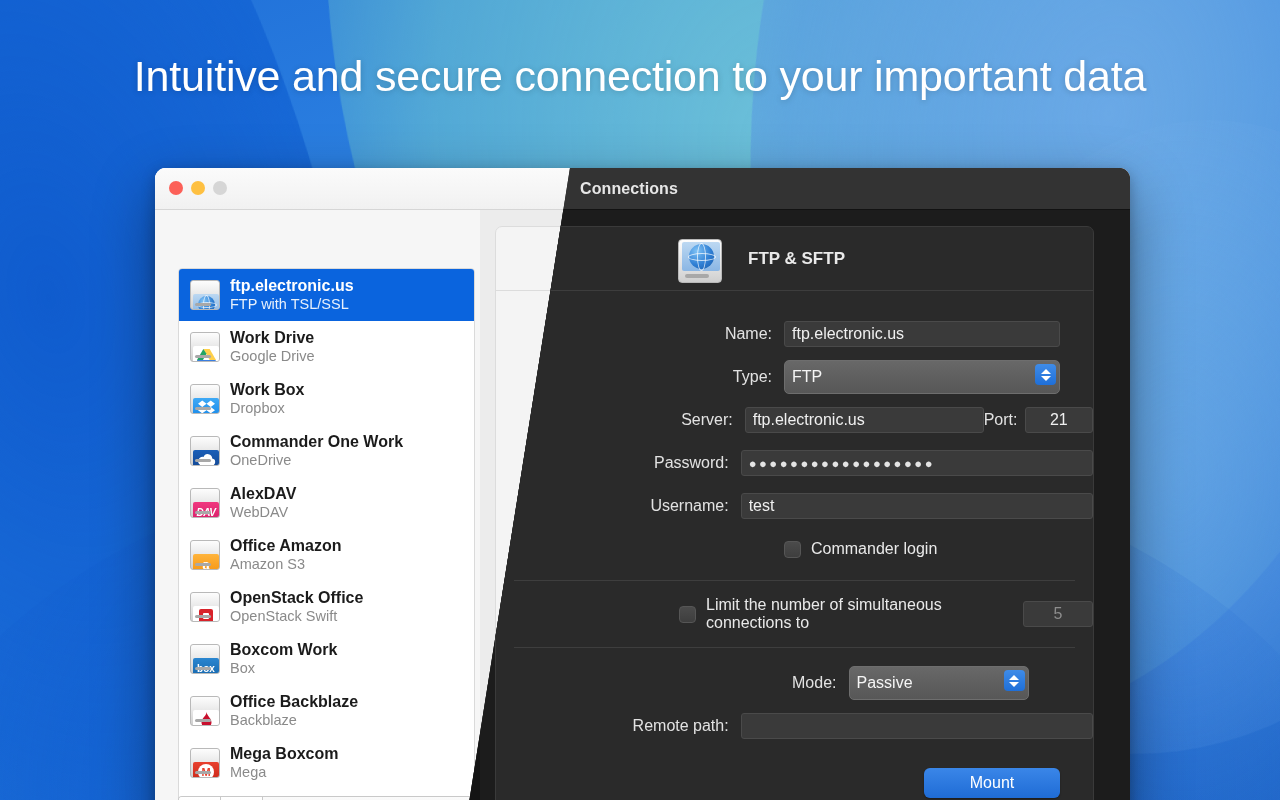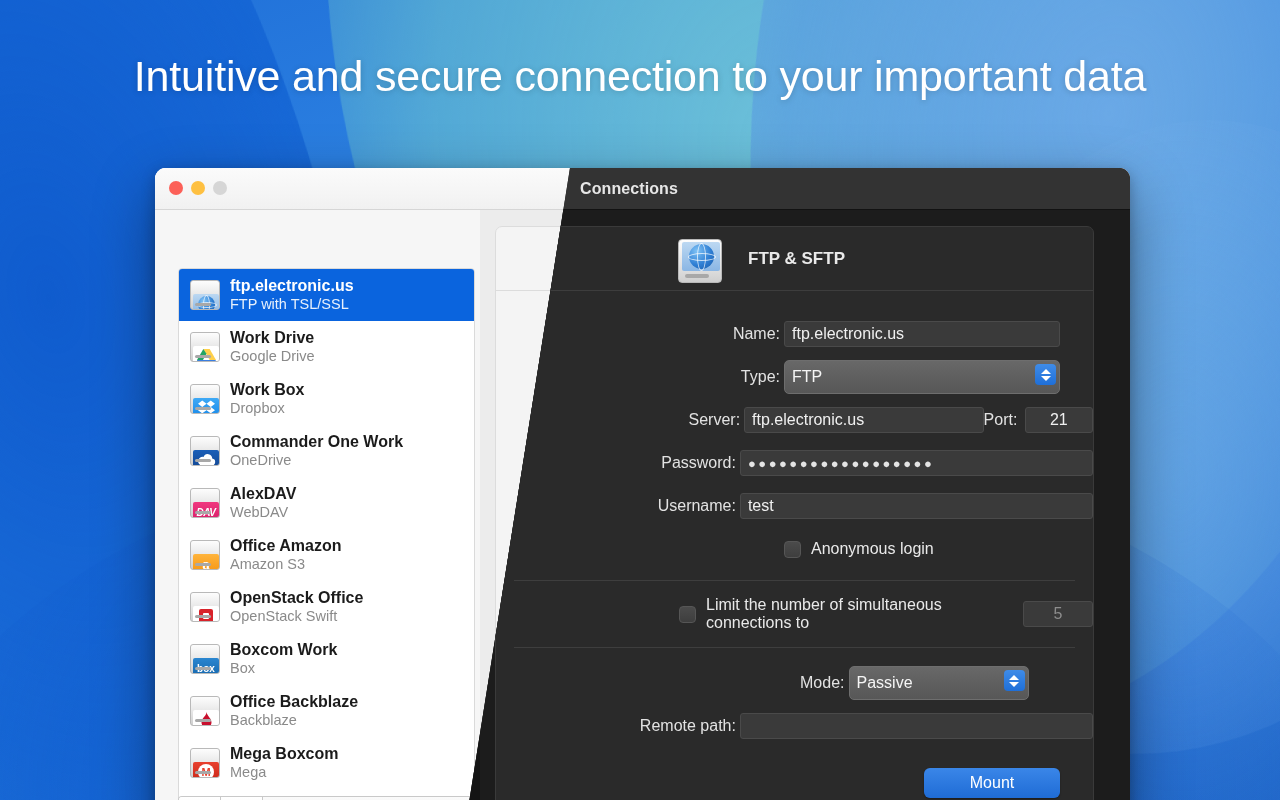--- a/index.html
+++ b/index.html
@@ -254,21 +254,21 @@
   #panel-icon .globe::after { left: -1px; top: 9px; width: 26px; height: 6px; }
   #panel-icon .drive-slot { left: 6px; bottom: 4px; width: 24px; height: 4px; }
 
   
   .form-area { position: absolute; left: 0; right: 0; top: 64px; bottom: 0; }
   .frow {
     display: flex; align-items: center;
     height: 26px; margin-bottom: 17px;
   }
   .flabel {
-    width: 288px; text-align: right; padding-right: 4px;
+    width: 288px; text-align: right; padding-right: 12px;
     font-size: 16px; color: #e2e2e2;
   }
   .fin {
     height: 26px; border-radius: 3px;
     background: #3a3a3a; border: 1px solid #4a4a4a;
     color: #f0f0f0; font-size: 16px;
     display: flex; align-items: center; padding: 0 7px;
   }
   .popup {
     height: 28px; border-radius: 5px;
@@ -565,21 +565,21 @@
             </div>
 
             <div class="frow">
               <div class="flabel">Username:</div>
               <div class="fin" style="width:415px;">test</div>
             </div>
 
             <div class="frow" style="margin-bottom:18px;">
               <div class="flabel" style="width:288px;"></div>
               <div class="cbx"></div>
-              <span class="cbx-label">Anonymous login</span>
+              <span class="cbx-label">Commander login</span>
             </div>
 
             <div class="divider"></div>
 
             <div class="frow" style="margin-top:20px;margin-bottom:20px;padding-left:183px;">
               <div class="cbx"></div>
               <span class="cbx-label">Limit the number of simultaneous connections to</span>
               <div class="fin" style="width:77px;justify-content:center;color:#8d8d8d;margin-left:12px;">5</div>
             </div>
 

